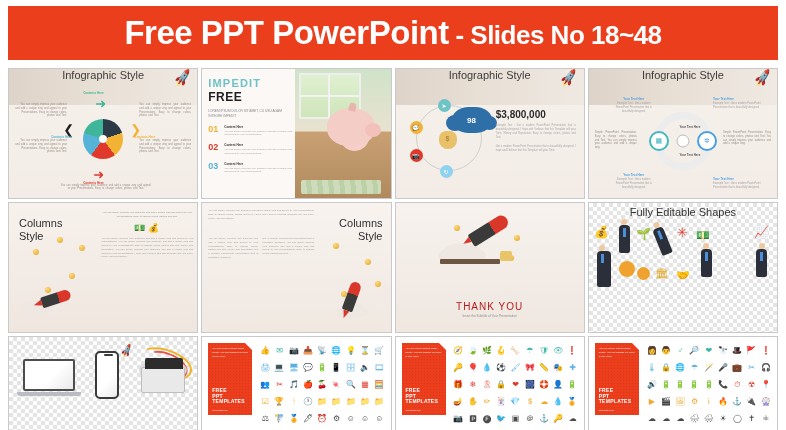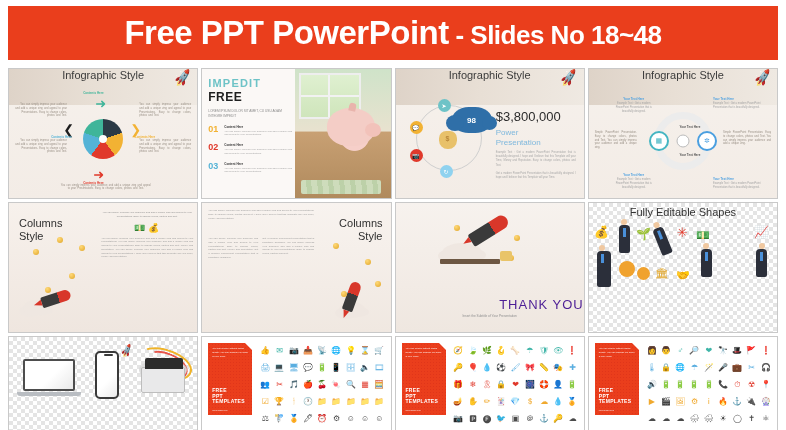--- a/index.html
+++ b/index.html
@@ -116,21 +116,21 @@
   .s3-body{position:absolute;inset:24px 4px 4px 4px;}
   .ring-circle{position:absolute;left:16px;top:12px;width:66px;height:66px;border:1px solid #cfcfcf;border-radius:50%;}
   .dot{position:absolute;width:13px;height:13px;border-radius:50%;display:flex;align-items:center;justify-content:center;color:#fff;font-size:6px;}
   .moneybag{position:absolute;left:39px;top:38px;width:18px;height:18px;background:#e8c16a;border-radius:40% 40% 48% 48%;}
   .moneybag::after{content:"$";position:absolute;left:0;right:0;top:4px;text-align:center;font-size:7px;color:#b8873a;font-weight:bold;}
   .cloud{position:absolute;left:52px;top:14px;width:40px;height:26px;background:#2f6fa8;border-radius:50%/60%;display:flex;align-items:center;justify-content:center;}
   .cloud::before{content:"";position:absolute;left:-6px;top:8px;width:18px;height:16px;background:#2f6fa8;border-radius:50%;}
   .cloud::after{content:"";position:absolute;right:-5px;top:9px;width:15px;height:14px;background:#2f6fa8;border-radius:50%;}
   .cloud span{position:relative;z-index:2;color:#fff;font-size:8px;font-weight:bold;}
   .s3-right{position:absolute;right:4px;top:16px;width:80px;}
-  .big-amount{font-size:13px;font-weight:normal;color:#2b2b2b;}
+  .big-amount{font-size:10px;font-weight:bold;color:#2b2b2b;}
   .pp-title{font-size:8px;color:#7fb8dd;line-height:1.2;margin-top:4px;}
   .pp-body{font-size:2.6px;color:#a8a8a8;line-height:1.6;margin-top:4px;text-align:justify;}
 
   
   .s4-body{position:absolute;inset:24px 4px 4px 4px;}
   .donut{position:absolute;left:50%;top:48%;transform:translate(-50%,-50%);width:58px;height:58px;border:7px solid #ececec;border-radius:50%;}
   .node{position:absolute;top:50%;transform:translateY(-50%);width:20px;height:20px;border-radius:50%;border:2px solid #45b5c2;background:#fff;display:flex;align-items:center;justify-content:center;font-size:7px;color:#45b5c2;}
   .node.right{border-color:#4a9fe0;color:#4a9fe0;}
   .center-knob{position:absolute;left:50%;top:50%;transform:translate(-50%,-50%);width:13px;height:13px;border-radius:50%;border:1px solid #bbb;background:#fff;}
   .q-head{font-size:3px;font-weight:bold;color:#4a9fe0;}
@@ -139,21 +139,21 @@
   
   .col-title{font-size:11px;color:#2f2f2f;line-height:1.15;}
   .col-para{font-size:2.5px;color:#9b9b9b;line-height:1.5;text-align:justify;}
   .rocket-photo{position:relative;width:100%;height:100%;}
   .rk{position:absolute;width:30px;height:11px;background:linear-gradient(90deg,#3a3a3a 0 58%, #d8372a 58% 100%);border-radius:3px 9px 9px 3px;}
   .rk::after{content:"";position:absolute;left:-8px;top:2px;border-top:3.5px solid transparent;border-bottom:3.5px solid transparent;border-right:8px solid #d8372a;}
   .smoke{position:absolute;width:26px;height:16px;background:#efe7e1;border-radius:50%;box-shadow:-6px 3px 0 -2px #efe7e1, 7px 2px 0 -3px #efe7e1;}
   .coin{position:absolute;width:6px;height:6px;border-radius:50%;background:radial-gradient(circle at 35% 30%,#ffd978,#e0a528);}
 
   
-  .ty-title{font-size:13px;color:#4c1d95;letter-spacing:1px;text-align:right;}
+  .ty-title{font-size:10px;color:#b91c1c;letter-spacing:1px;text-align:center;}
   .ty-sub{font-size:3.2px;color:#8e8e8e;text-align:center;margin-top:2px;}
 
   
   .fes-head{position:absolute;left:0;top:3px;width:100%;text-align:center;font-size:11px;color:#333;}
 
   
   .blob{position:absolute;}
   .suit{width:11px;height:28px;background:#2b2f3a;border-radius:4px 4px 2px 2px;}
   .suit::before{content:"";position:absolute;left:2.5px;top:-6px;width:6px;height:6px;border-radius:50%;background:#f0c8a0;}
   .suit::after{content:"";position:absolute;left:4px;top:3px;width:3px;height:9px;background:#4a90d9;}
@@ -274,24 +274,20 @@
         <div class="dot" style="left:10px;top:28px;background:#f2b233;">💬</div>
         <div class="dot" style="left:10px;top:56px;background:#e0392b;">📷</div>
         <div class="dot" style="left:38px;top:6px;background:#6ec3c7;">➤</div>
         <div class="dot" style="left:40px;top:72px;background:#8fd2ef;">↻</div>
         <div class="moneybag"></div>
         <div class="cloud">
           <span>98</span>
         </div>
         <div class="s3-right">
           <div class="big-amount">$3,800,000</div>
-          <div class="pp-title">
-            <div>Power</div>
-            <div>Presentation</div>
-          </div>
           <div class="pp-body">Example Text : Get a modern PowerPoint Presentation that is beautifully designed. I hope and I believe that this Template will your Time, Money and Reputation. Easy to change colors, photos and Text.</div>
           <div class="pp-body">Get a modern PowerPoint Presentation that is beautifully designed. I hope and I believe that this Template will your Time.</div>
         </div>
       </div>
     </div>
 
     <div class="slide beige">
       <div class="ig-head">
         <span class="ig-title">Infographic Style</span>
       </div>

